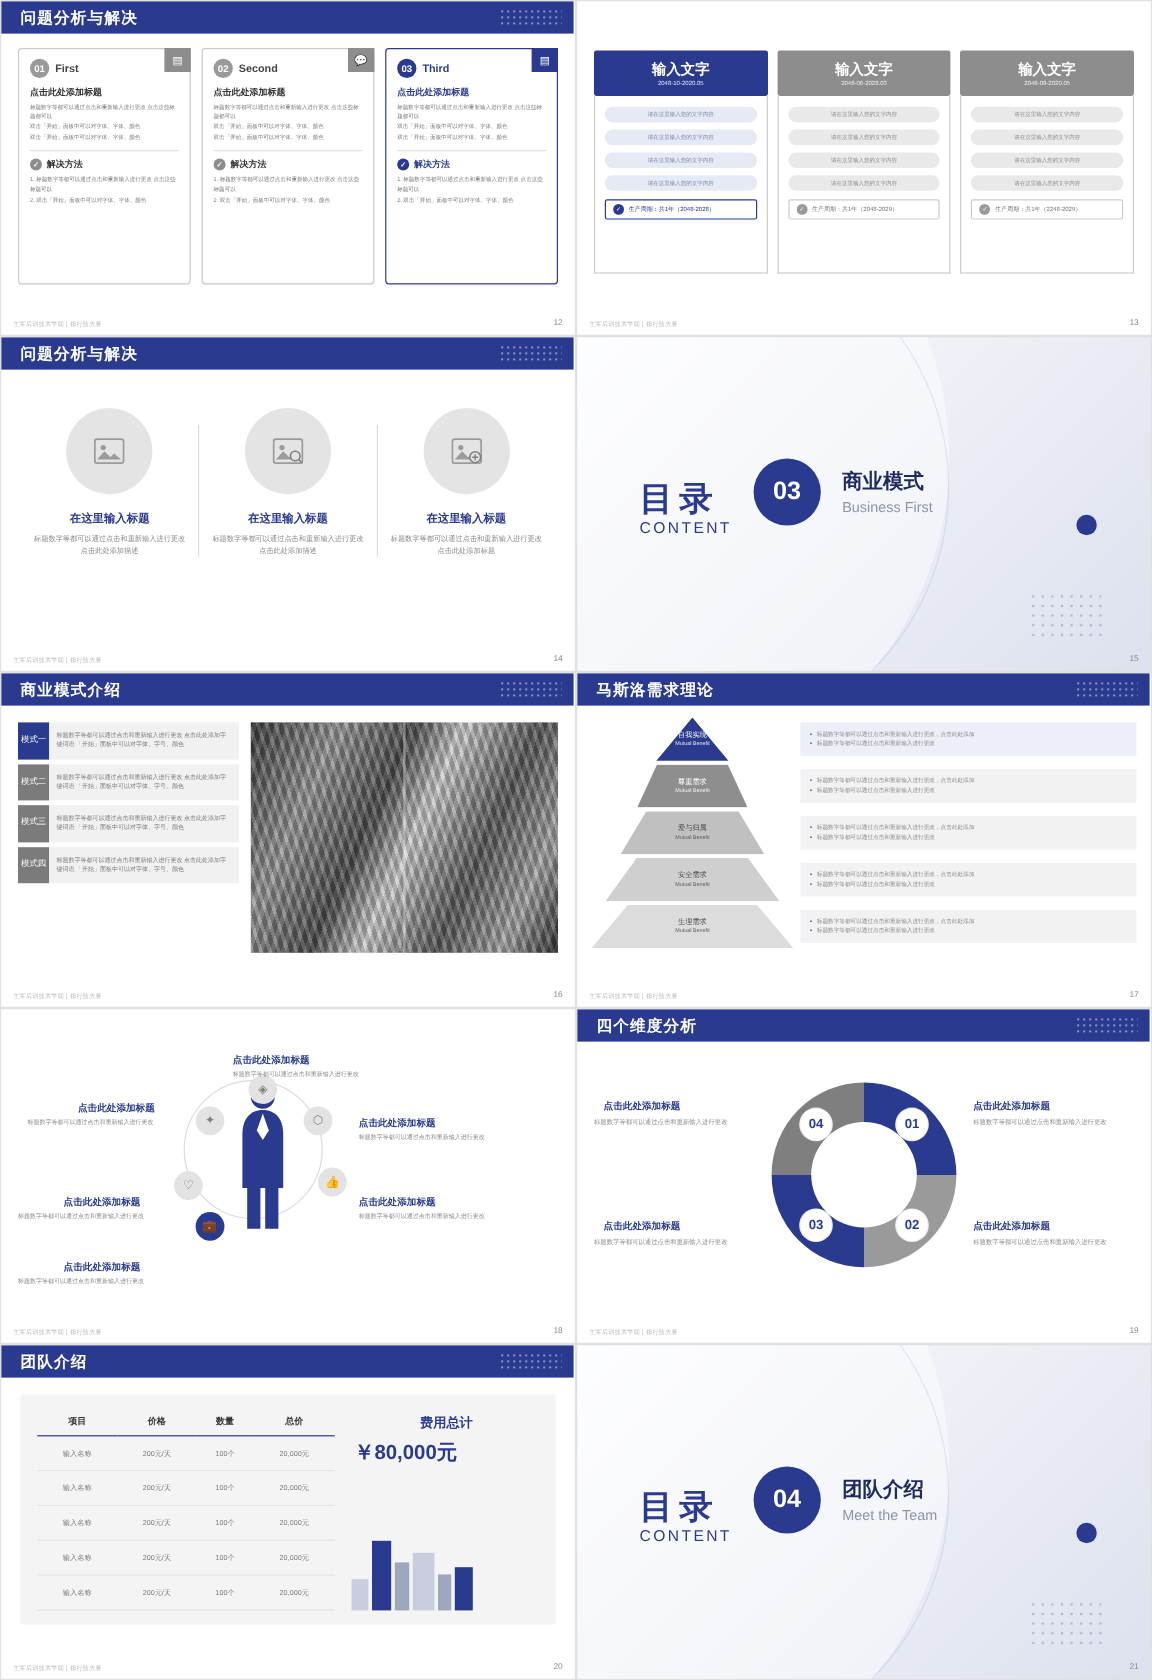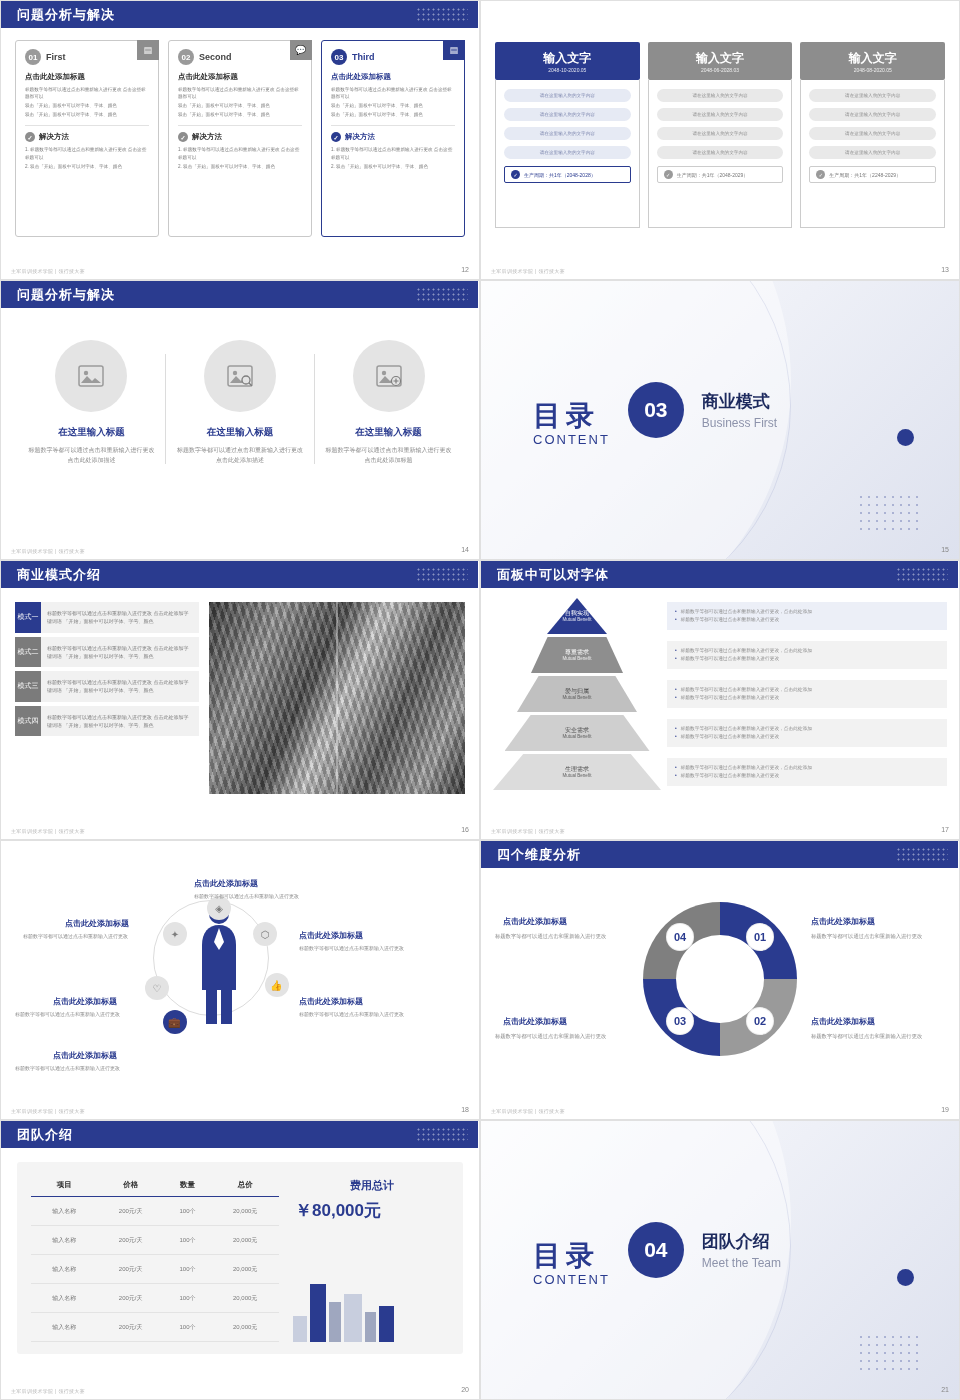--- a/index.html
+++ b/index.html
@@ -511,21 +511,21 @@
         </div>
         <div class="bm-img"></div>
       </div>
     </div>
     <div class="foot">主军后训技术学院 | 领行技大赛</div>
     <div class="pnum">16</div>
   </div>
 
   <div class="slide">
     <div class="hdr">
-      <span>面板中可以对字体</span>
+      <span>马斯洛需求理论</span>
       <span class="dots"></span>
     </div>
     <div class="body">
       <div class="pyr">
 
         <div class="pyr-row l1">
           <div class="pyr-shape">
             <div class="tri"></div>
             <div class="pyr-lbl">
               <div>自我实现</div>

